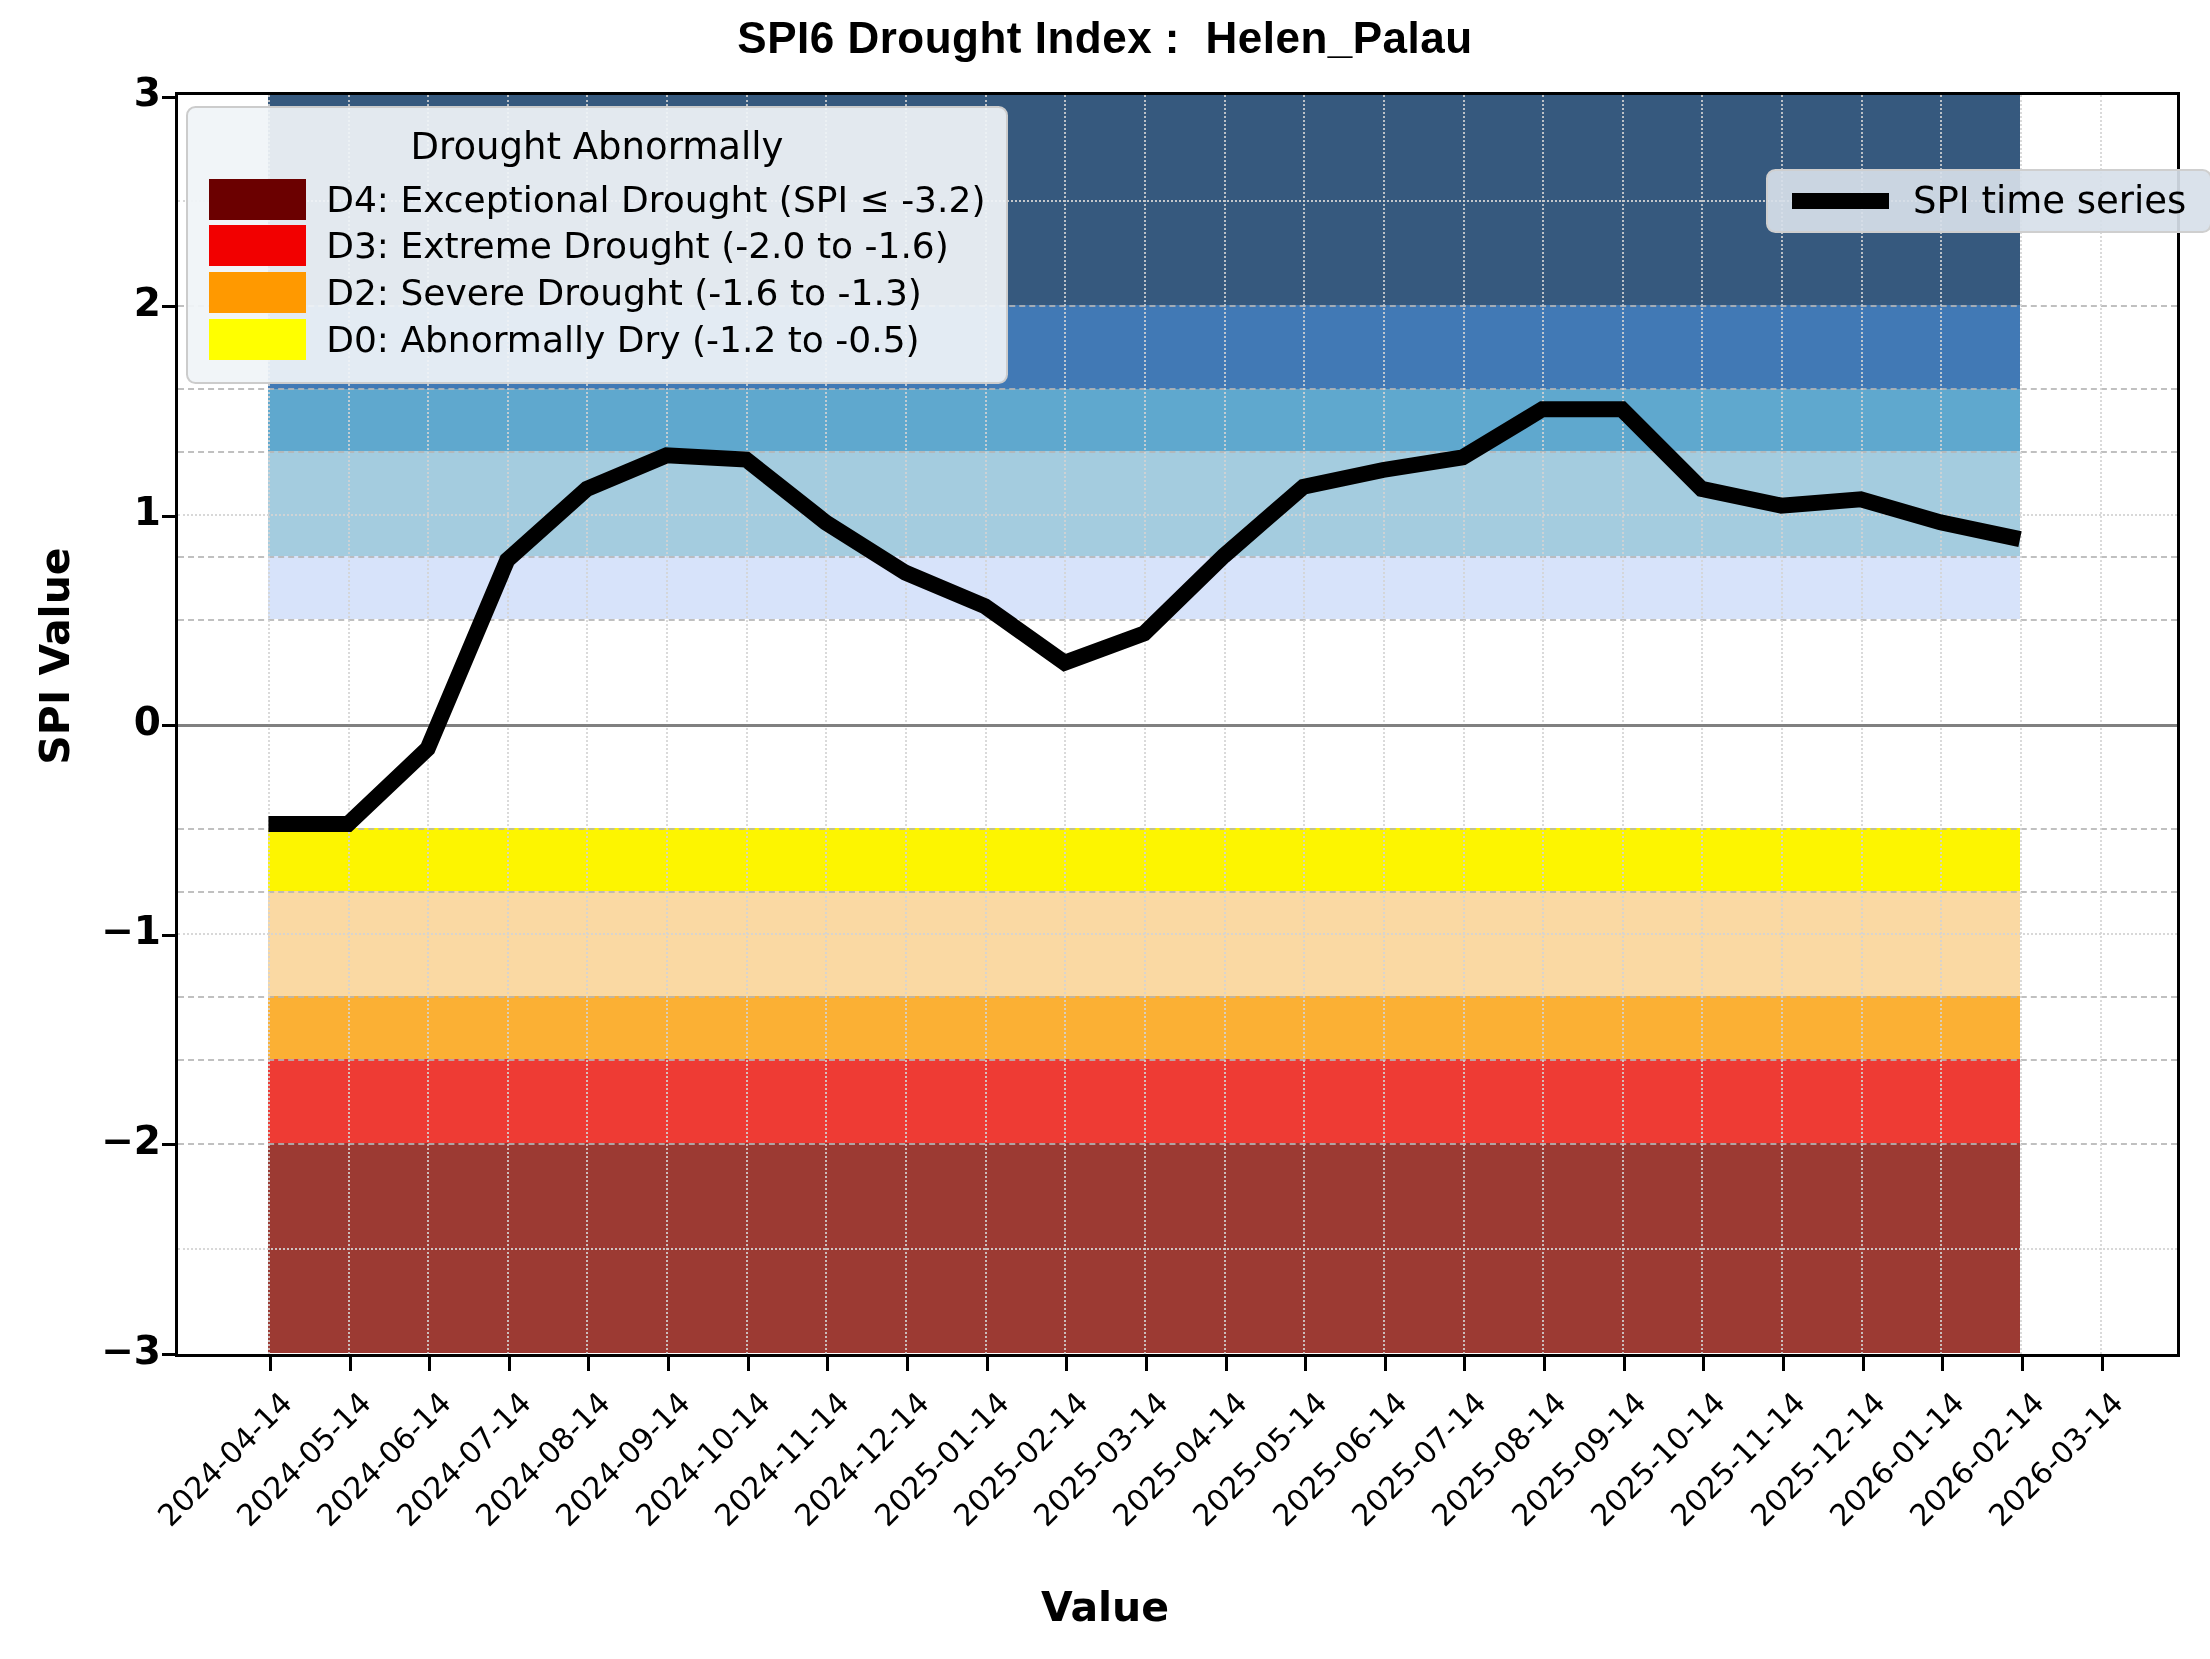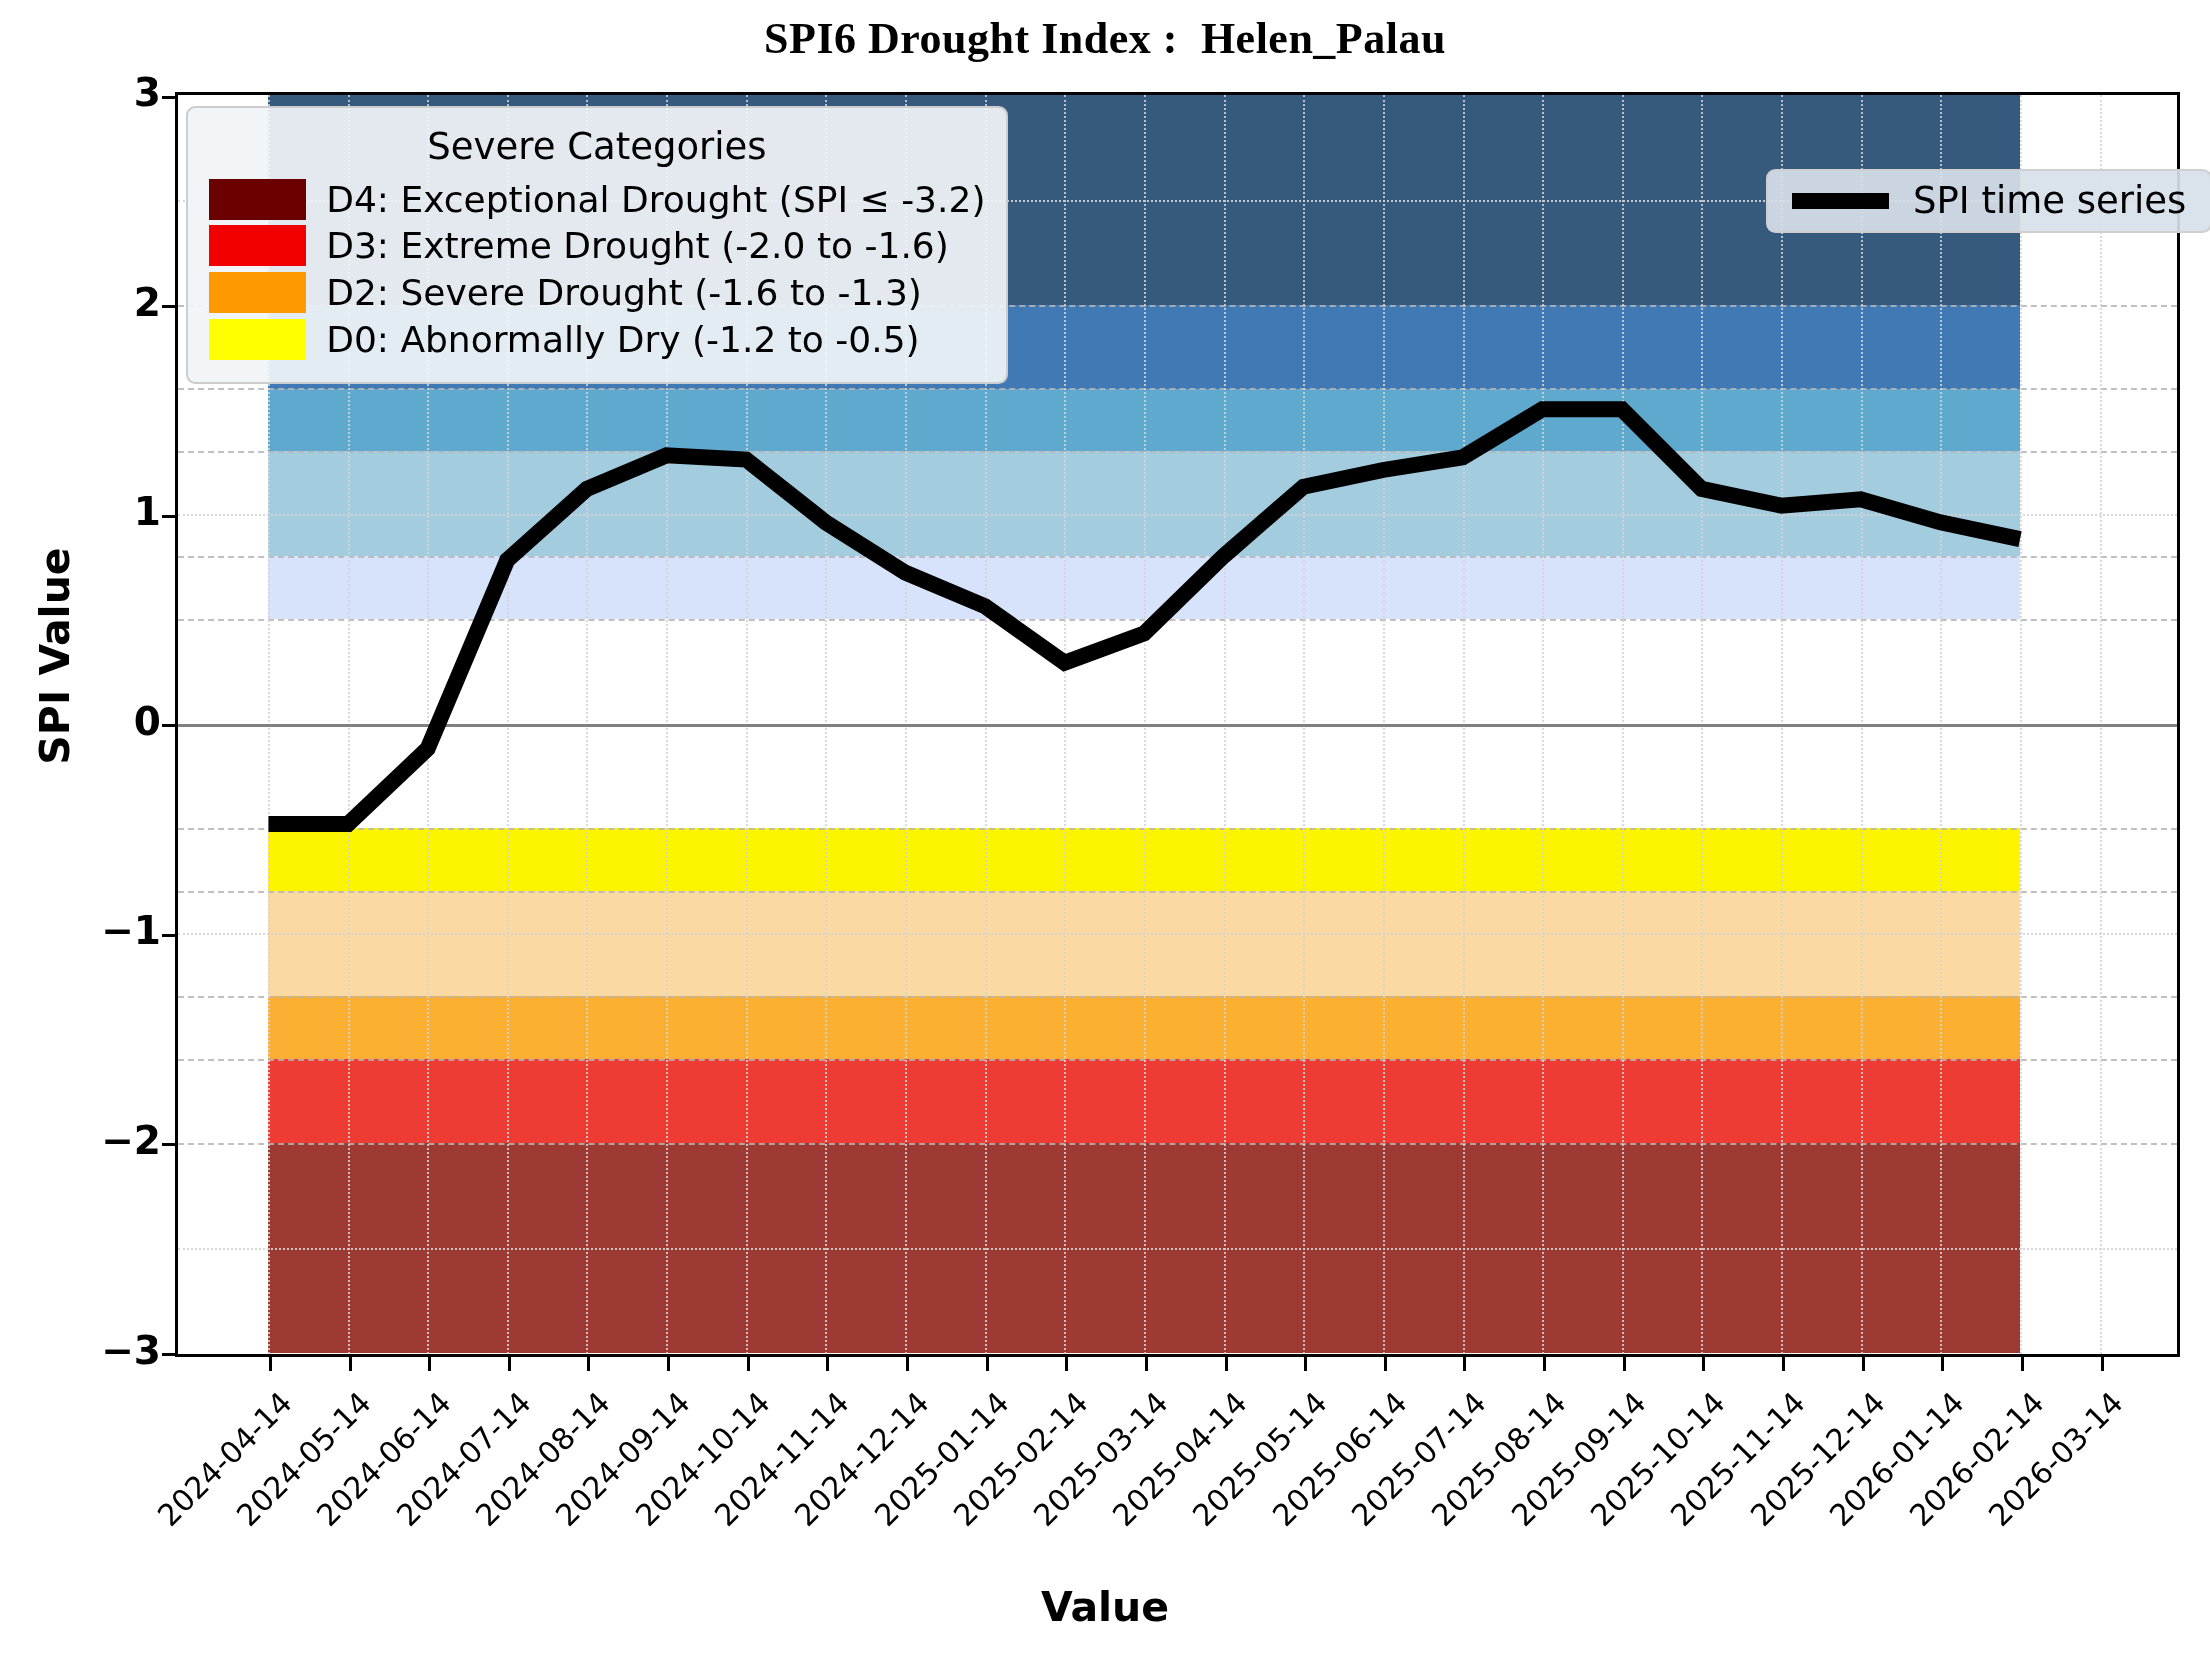--- a/index.html
+++ b/index.html
@@ -18,21 +18,21 @@
     width: 2210px;
     height: 1659px;
     background: #ffffff;
   }
   #chart-title {
     position: absolute;
     left: 0;
     top: 13px;
     width: 2210px;
     text-align: center;
-    font-family: Liberation Serif, serif;
+    font-family: Liberation Sans, sans-serif;
     font-weight: bold;
     font-size: 44px;
     letter-spacing: 0.5px;
     color: #000000;
     white-space: pre;
   }
   
   #plot-area {
     position: absolute;
     left: 175px;
@@ -331,21 +331,21 @@
       <div class="xtick-mark" style="left: 2021px;"></div>
       <div class="xtick-label" style="left: 1815px; width: 211px;">2026-02-14</div>
       <div class="xtick-mark" style="left: 2101px;"></div>
       <div class="xtick-label" style="left: 1894px; width: 211px;">2026-03-14</div>
     </div>
 
   <div id="ylabel">SPI Value</div>
   <div id="xlabel">Value</div>
 
   <div id="legend-categories">
-    <div class="legend-title">Severe Categories</div>
+    <div class="legend-title">Drought Abnormally</div>
     <div id="legend-cat-rows">
         <div class="legend-row">
           <span class="legend-swatch" style="background: rgb(107, 0, 0);"></span>
           <span class="legend-text">D4: Exceptional Drought (SPI ≤ -3.2)</span>
         </div>
         <div class="legend-row">
           <span class="legend-swatch" style="background: rgb(242, 0, 0);"></span>
           <span class="legend-text">D3: Extreme Drought (-2.0 to -1.6)</span>
         </div>
         <div class="legend-row">

